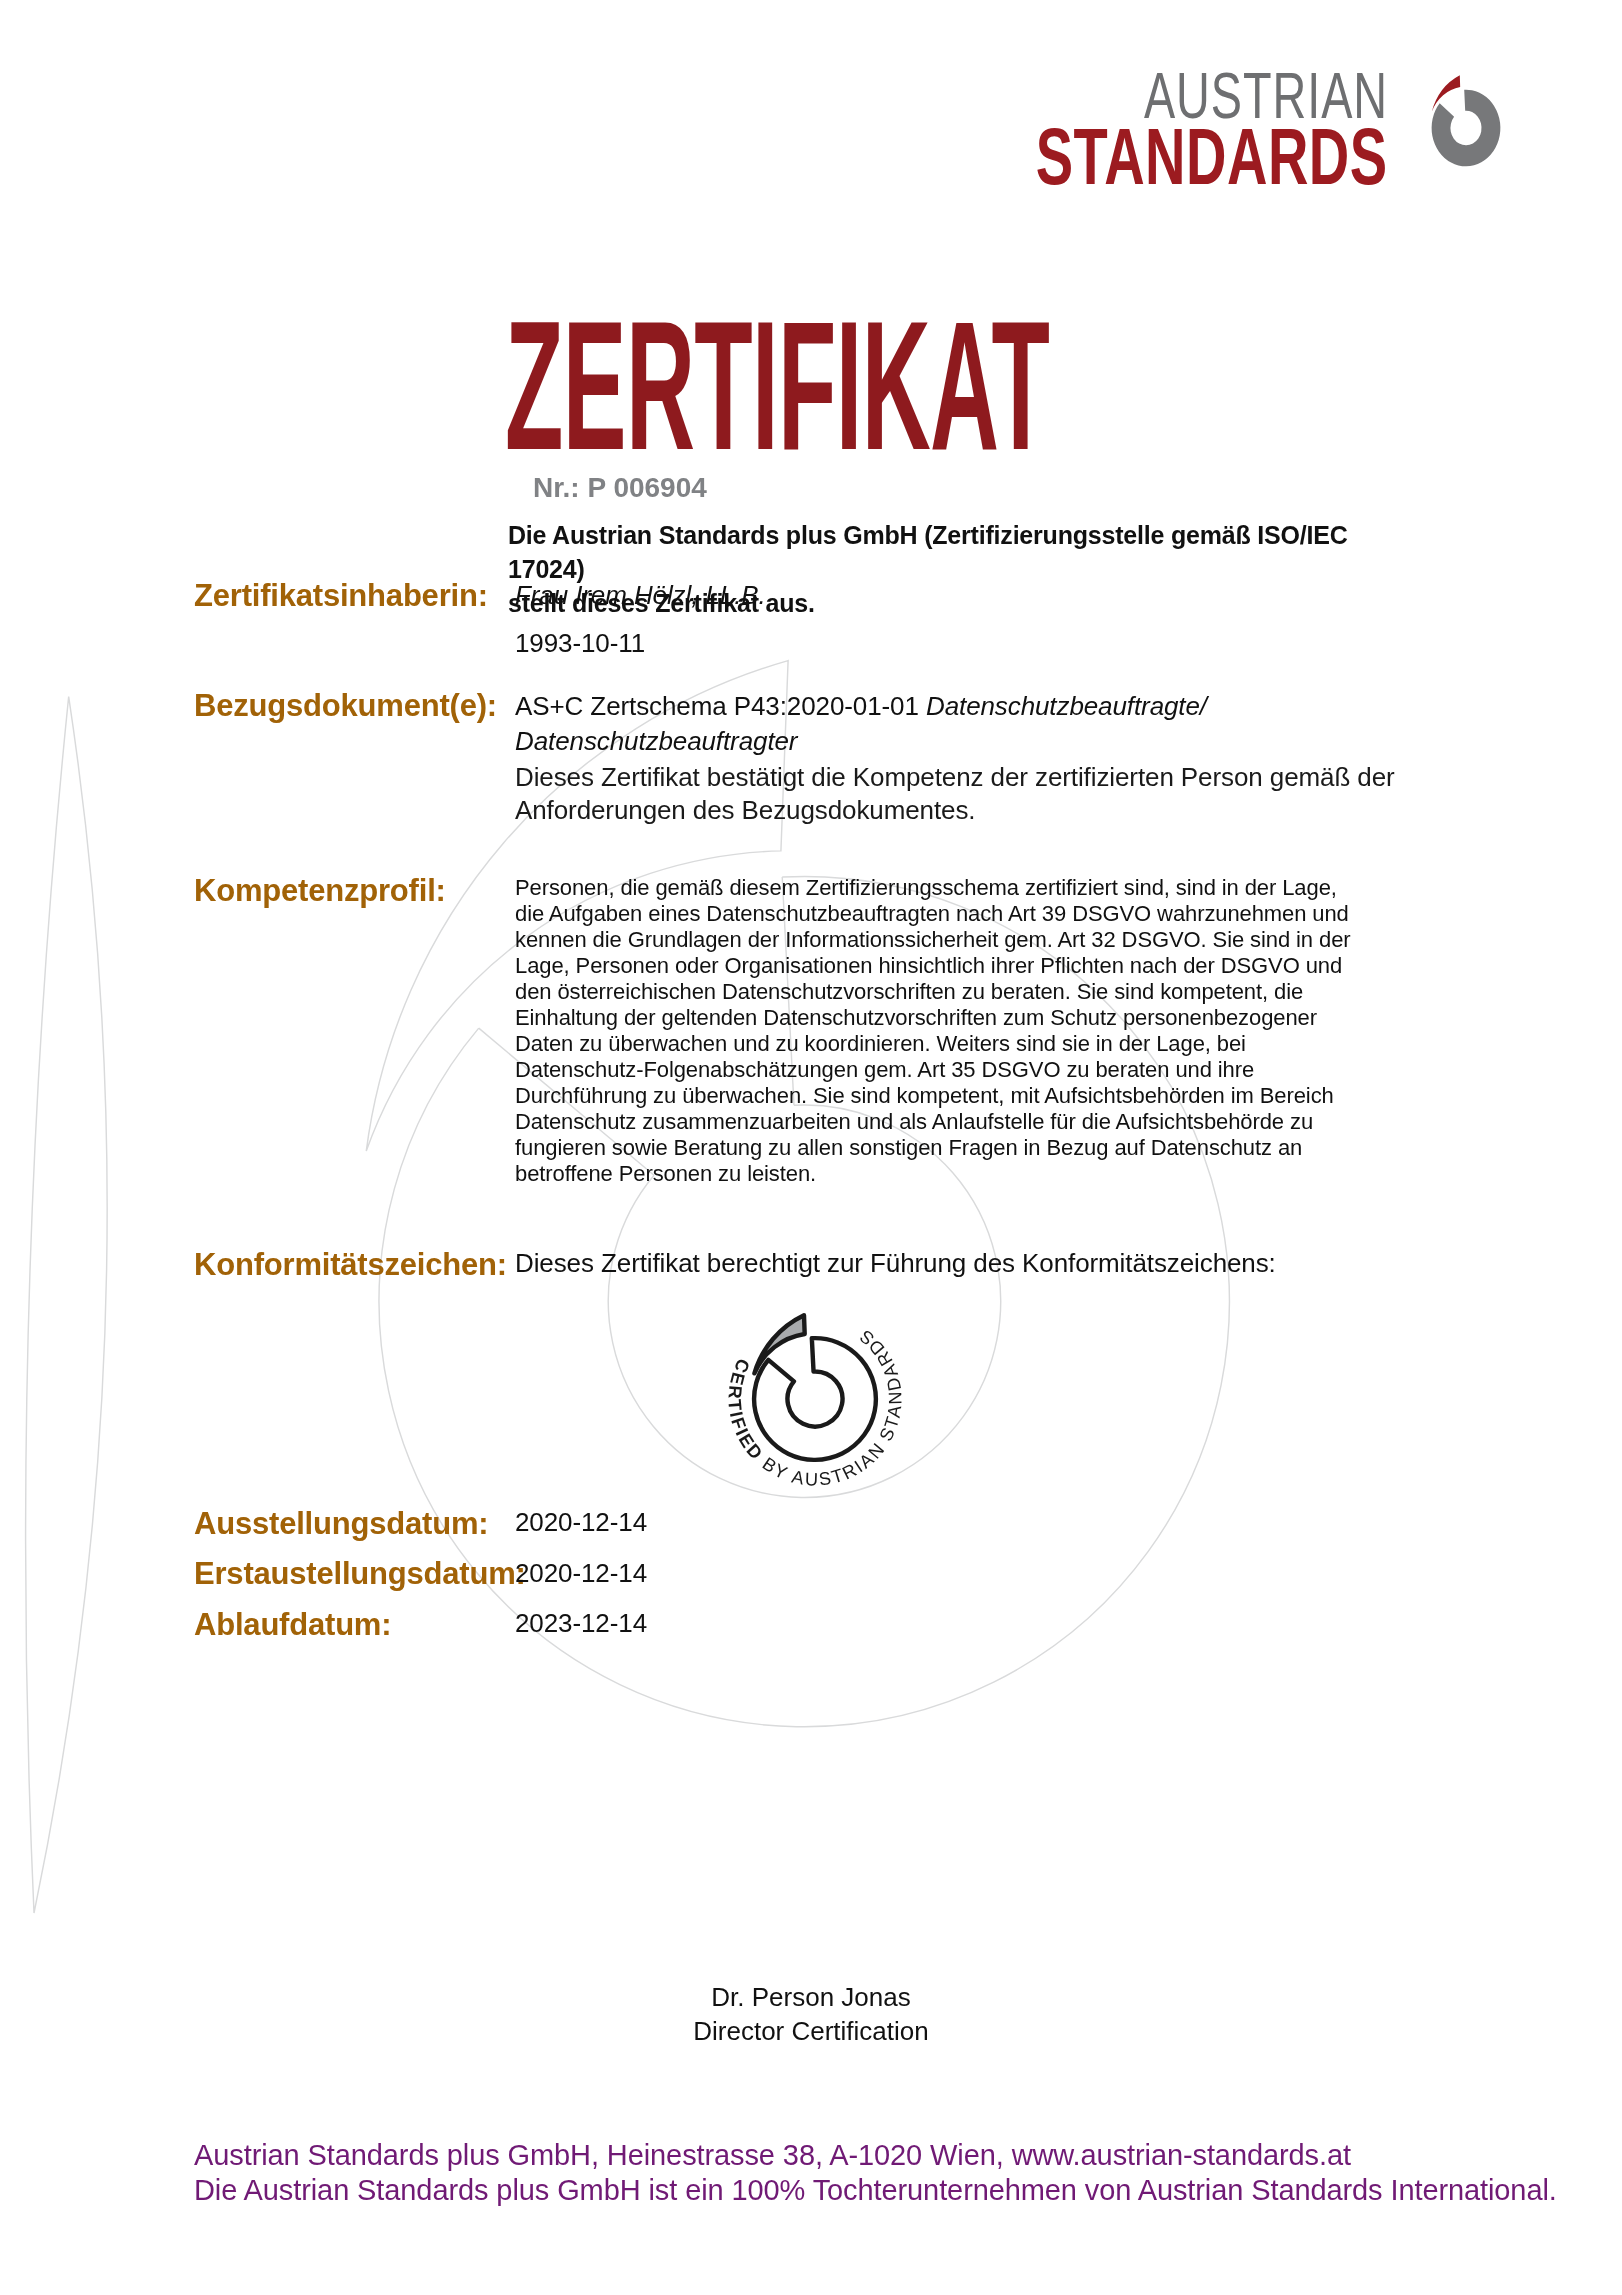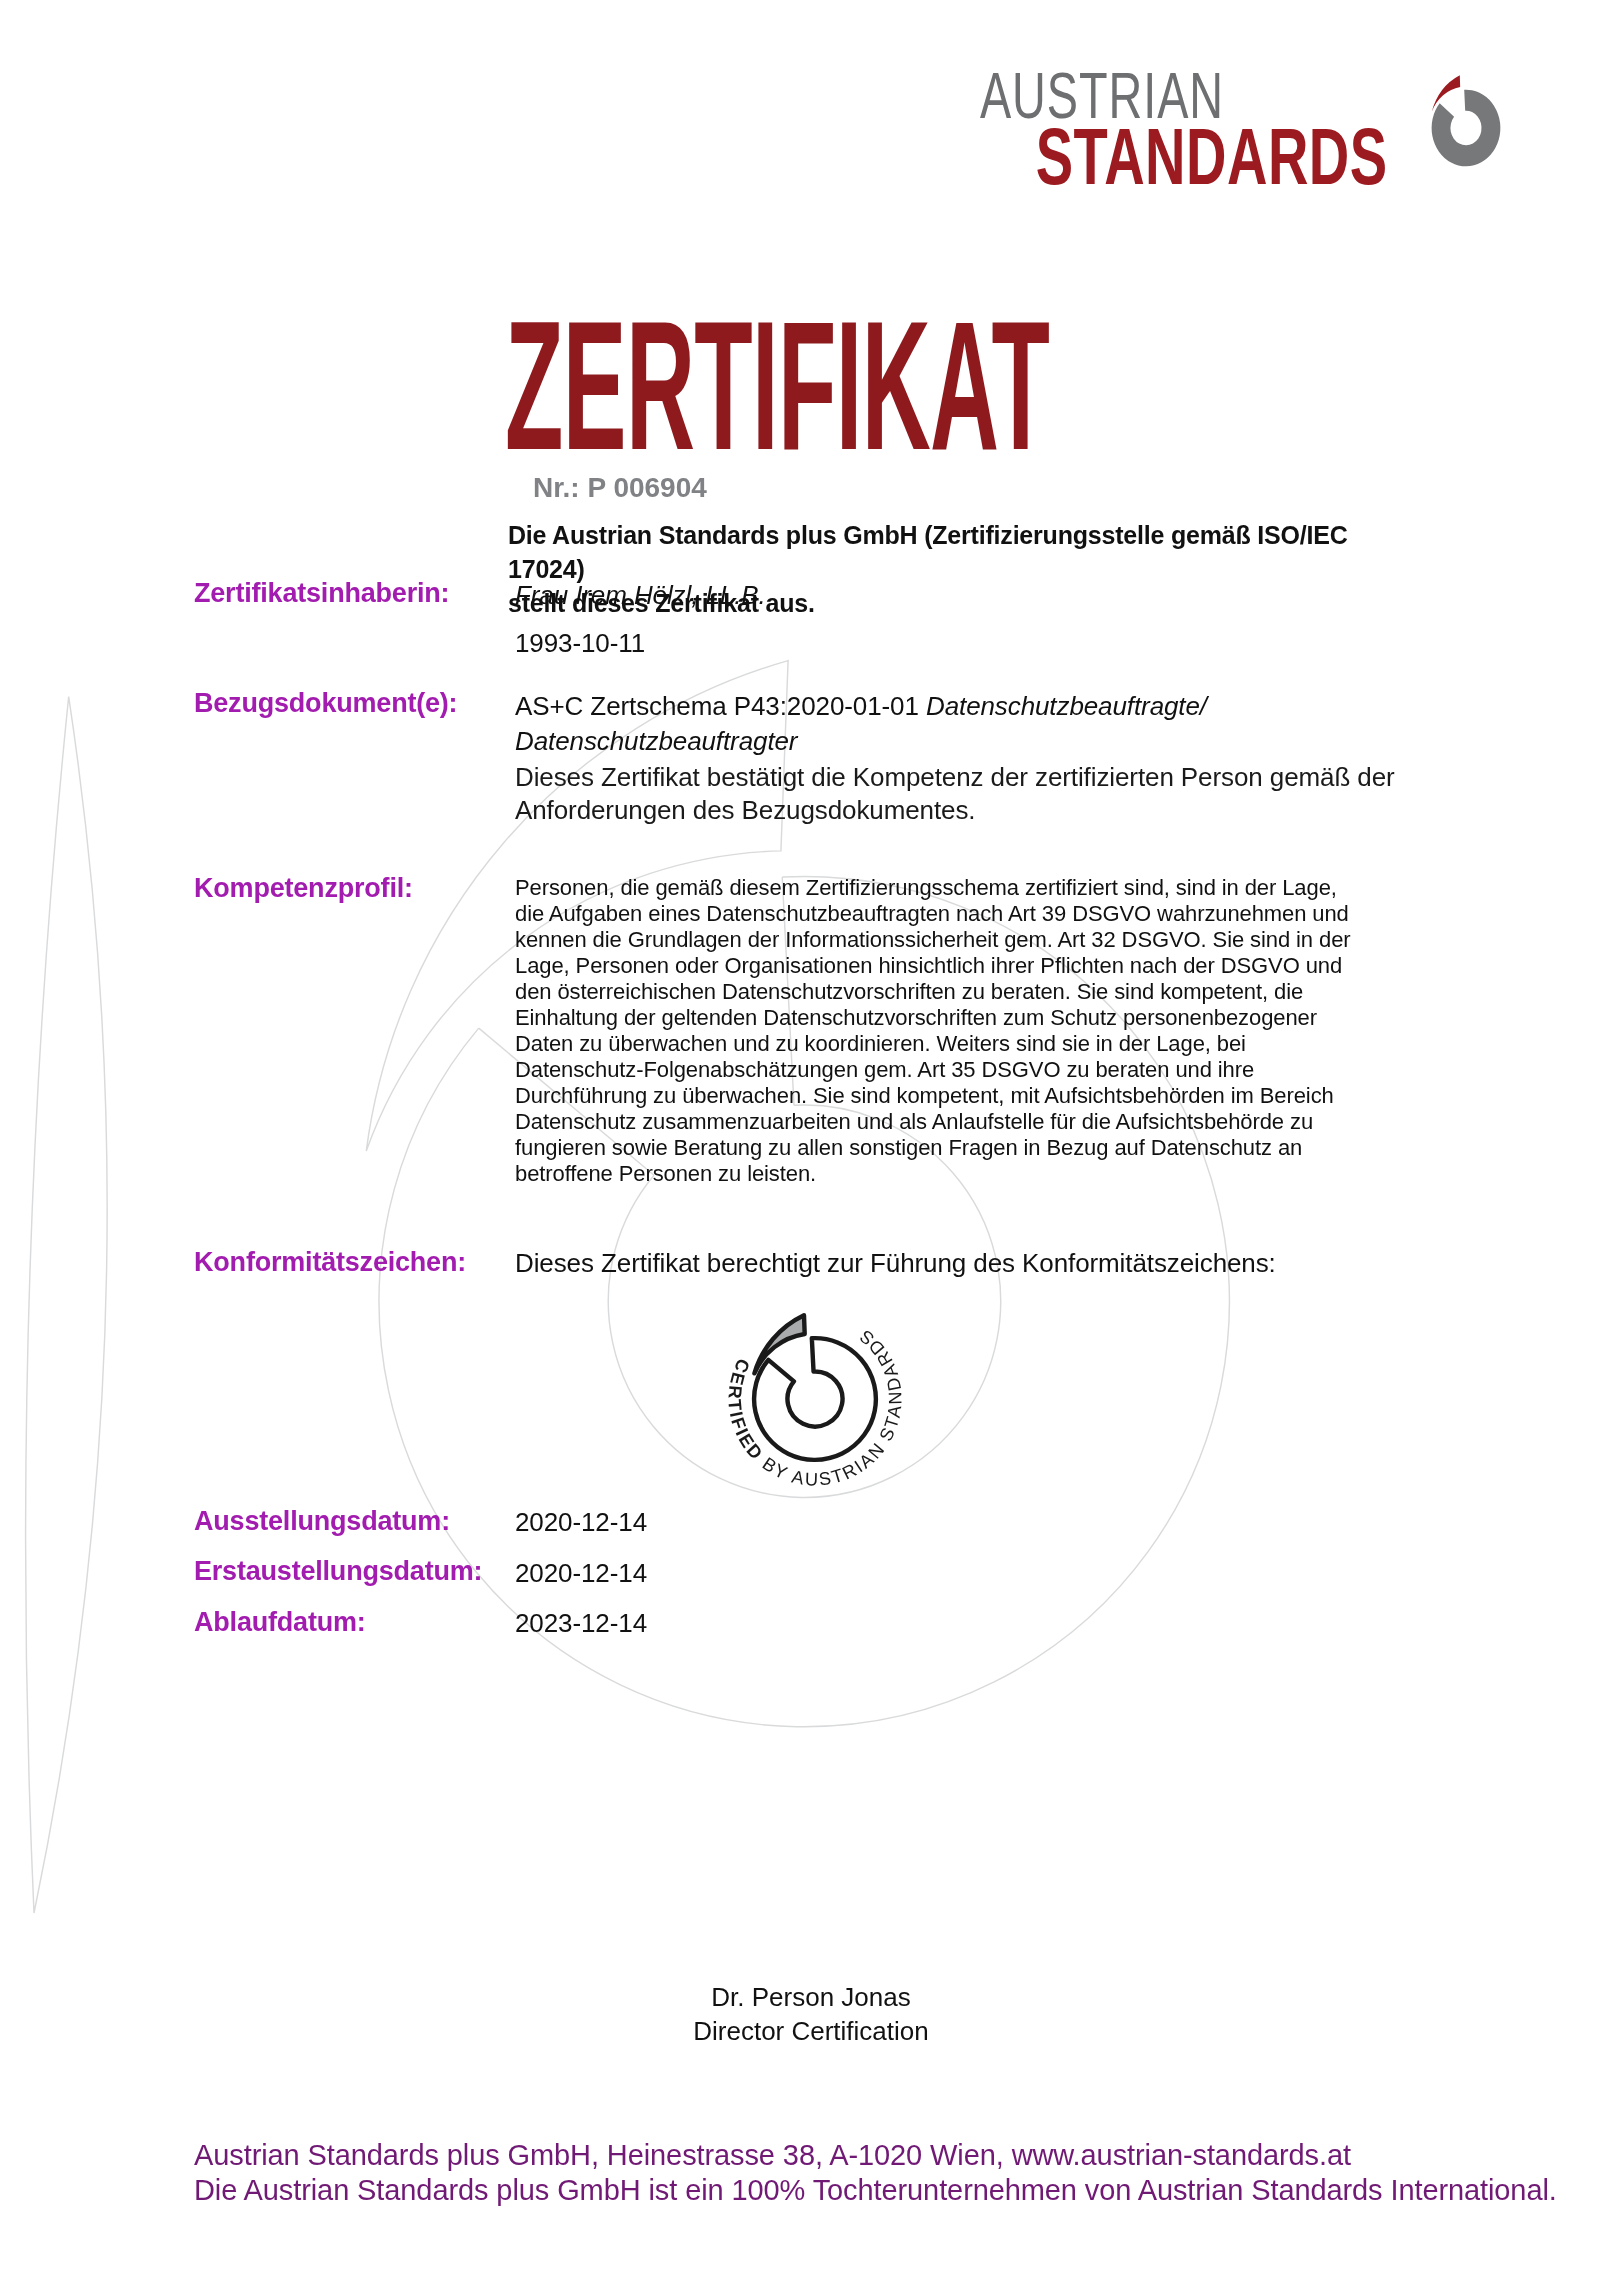--- a/index.html
+++ b/index.html
@@ -9,21 +9,21 @@
     background:#ffffff;
     font-family:"Liberation Sans","DejaVu Sans",sans-serif;
     color:#1a1a1a;
     overflow:hidden;
   }
   .abs{position:absolute;}
   
   #watermark{position:absolute;left:0;top:0;z-index:0;}
   
   .brand{position:absolute;top:60px;right:95px;display:flex;align-items:center;gap:17px;z-index:2;}
-  .brand-text{display:flex;flex-direction:column;align-items:flex-start;}
+  .brand-text{display:flex;flex-direction:column;align-items:flex-end;}
   .brand-top{
     font-size:65px;font-weight:400;color:#6e6f71;line-height:56px;
     transform:scaleX(0.72);transform-origin:right center;letter-spacing:1.3px;
   }
   .brand-bottom{
     font-size:80px;font-weight:700;color:#9c1b20;line-height:65px;
     transform:scaleX(0.70);transform-origin:right center;letter-spacing:0.7px;
   }
   
   .doc-title{
@@ -31,21 +31,21 @@
     font-size:184px;line-height:184px;font-weight:700;color:#8e1a1e;
     transform:scaleX(0.52);transform-origin:left top;letter-spacing:-1.3px;
     white-space:nowrap;z-index:2;
   }
   .cert-no{left:508px;top:472px;font-size:28px;font-weight:700;color:#808285;z-index:2;margin-left:25px;}
   .intro{
     left:508px;top:518px;width:916px;
     font-size:25px;font-weight:700;line-height:34px;color:#111;
     white-space:pre-line;z-index:2;letter-spacing:-0.2px;
   }
-  .label{font-size:27px;font-weight:700;color:#a21caf;letter-spacing:-0.2px;white-space:nowrap;z-index:2;}
+  .label{font-size:31px;font-weight:700;color:#a16207;letter-spacing:-0.2px;white-space:nowrap;z-index:2;}
   .value{font-size:26px;font-weight:400;color:#111;letter-spacing:-0.1px;white-space:nowrap;z-index:2;}
   .value-block{font-size:26px;font-weight:400;color:#111;letter-spacing:-0.1px;line-height:35px;white-space:pre-line;z-index:2;}
   .italic{font-style:italic;}
   .confirm{left:515px;top:761px;width:890px;font-size:26px;line-height:33px;white-space:pre-line;z-index:2;letter-spacing:-0.1px;}
   .competence-text{
     left:515px;top:875px;width:929px;
     font-size:22px;line-height:26px;letter-spacing:-0.1px;
     white-space:pre-line;z-index:2;color:#111;
   }
   .signature{left:0;top:1980px;width:1622px;text-align:center;font-size:26px;line-height:34px;color:#111;z-index:2;}

